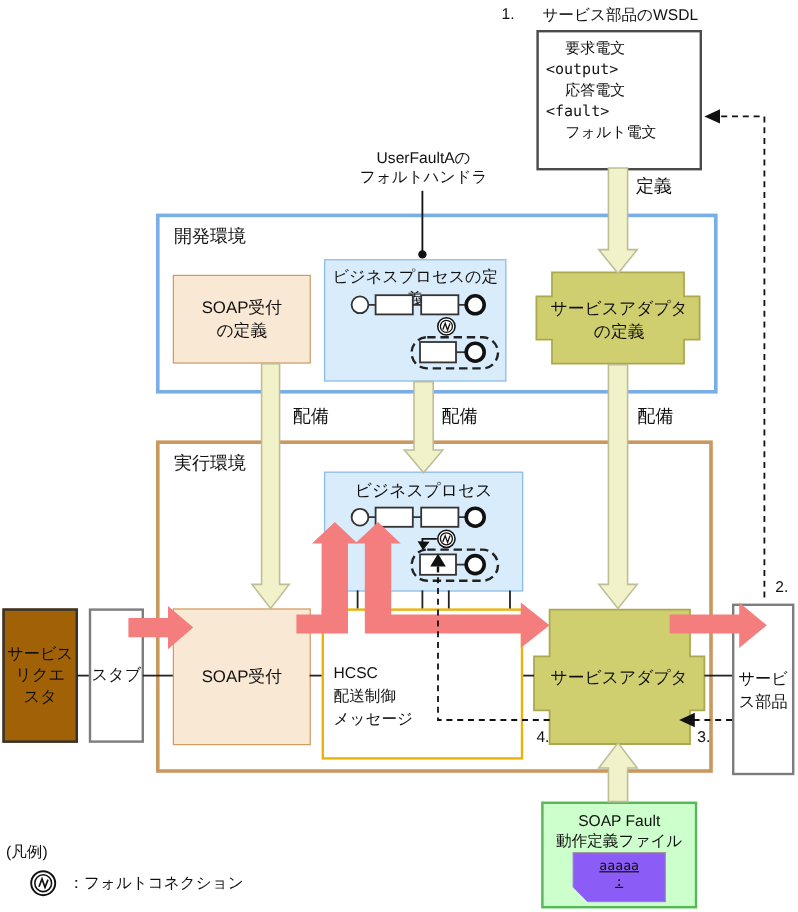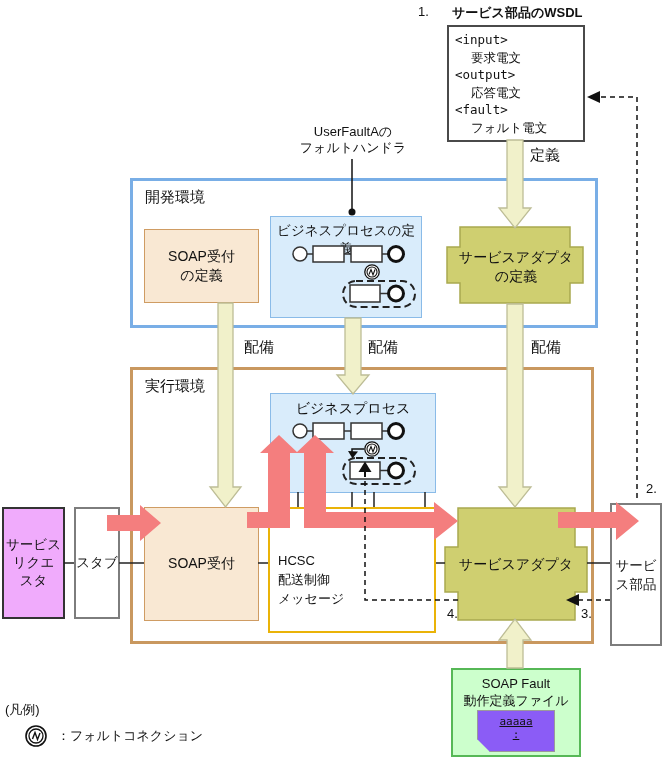--- a/index.html
+++ b/index.html
@@ -17,44 +17,43 @@
   #dev-env{left:130px;top:178px;width:468px;height:150px;border:3px solid #79aee6;background:transparent;}
   #exec-env{left:130px;top:367px;width:464px;height:277px;border:3px solid #c9985f;background:transparent;}
   .envlbl{position:absolute;left:12px;top:7px;font-size:15px;}
   
   #soap-def{left:144px;top:229px;width:115px;height:74px;background:#f9e8d3;border:1px solid #cf9c63;font-size:14px;line-height:19px;}
   #bp-def{left:270px;top:216px;width:152px;height:102px;background:#d9ecfb;border:1px solid #8abbe8;text-align:center;padding-top:5px;font-size:13.5px;}
   #bp-exec{left:270px;top:393px;width:166px;height:100px;background:#d9ecfb;border:1px solid #8abbe8;text-align:center;padding-top:6px;font-size:14px;}
   #soap-exec{left:144px;top:507px;width:115px;height:114px;background:#f9e8d3;border:1px solid #cf9c63;font-size:14px;}
   #hcsc-box{left:268px;top:507px;width:168px;height:126px;background:#fff;border:2px solid #eab308;
             padding:42px 0 0 8px;font-size:13px;line-height:19px;}
-  #requester{left:2px;top:507px;width:63px;height:112px;background:#f0abfc;border:2px solid #333;font-size:13.5px;line-height:18px;}
+  #requester{left:2px;top:507px;width:63px;height:112px;background:#a16207;border:2px solid #333;font-size:13.5px;line-height:18px;}
   #stub{left:74px;top:507px;width:46px;height:112px;background:#fff;border:2px solid #7d7d7d;font-size:13.5px;}
   #service-part{left:610px;top:503px;width:52px;height:143px;background:#fff;border:2px solid #7d7d7d;font-size:13.5px;line-height:19px;}
   
   #green-box{left:451px;top:668px;width:130px;height:89px;background:#ccffcc;border:2px solid #56b856;
              text-align:center;padding-top:5px;font-size:13px;line-height:17px;}
   #doc-icon{position:absolute;left:24px;top:40px;width:76px;height:36px;background:#8b5cf6;border:1px solid #9a9a9a;
             clip-path:polygon(0 0,100% 0,100% 100%,13px 100%,0 calc(100% - 13px));
             font-size:11px;line-height:13px;padding-top:4px;text-align:center;text-decoration:underline;}
   
   .s13{font-size:13px;} .s15{font-size:15px;}
   #userfault-note{left:280px;top:124px;width:146px;text-align:center;font-size:13px;line-height:16px;position:absolute;}
   #legend-row{left:24px;top:724px;position:absolute;display:flex;align-items:center;gap:9px;font-size:13px;}
   #overlay{position:absolute;left:0;top:0;z-index:10;pointer-events:none;}
   .svgtxt{font-size:14px;fill:#111;font-family:"Liberation Sans","DejaVu Sans",sans-serif;}
 </style>
 </head>
 <body>
 
 <span class="lbl s13" style="left:418px;top:4px;">1.</span>
-<span class="lbl s13" style="left:452px;top:4px;font-weight:bold;">サービス部品のWSDL</span>
+<span class="lbl s13" style="left:452px;top:4px;">サービス部品のWSDL</span>
 
 <div id="wsdl-box" class="abs mono">
-  <div>&lt;input&gt;</div>
   <div class="ind">要求電文</div>
   <div>&lt;output&gt;</div>
   <div class="ind">応答電文</div>
   <div>&lt;fault&gt;</div>
   <div class="ind">フォルト電文</div>
 </div>
 
 <span class="lbl s15" style="left:530px;top:146px;">定義</span>
 <span class="lbl s15" style="left:244px;top:338px;">配備</span>
 <span class="lbl s15" style="left:368px;top:338px;">配備</span>

